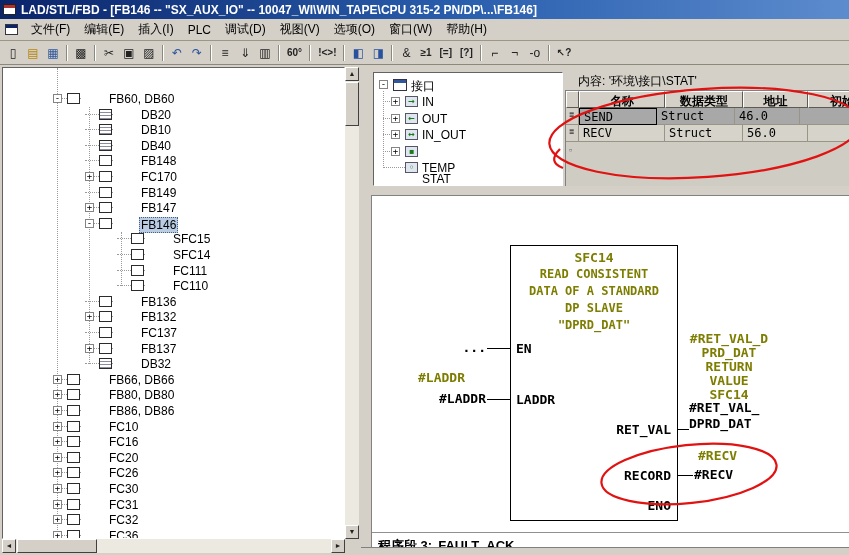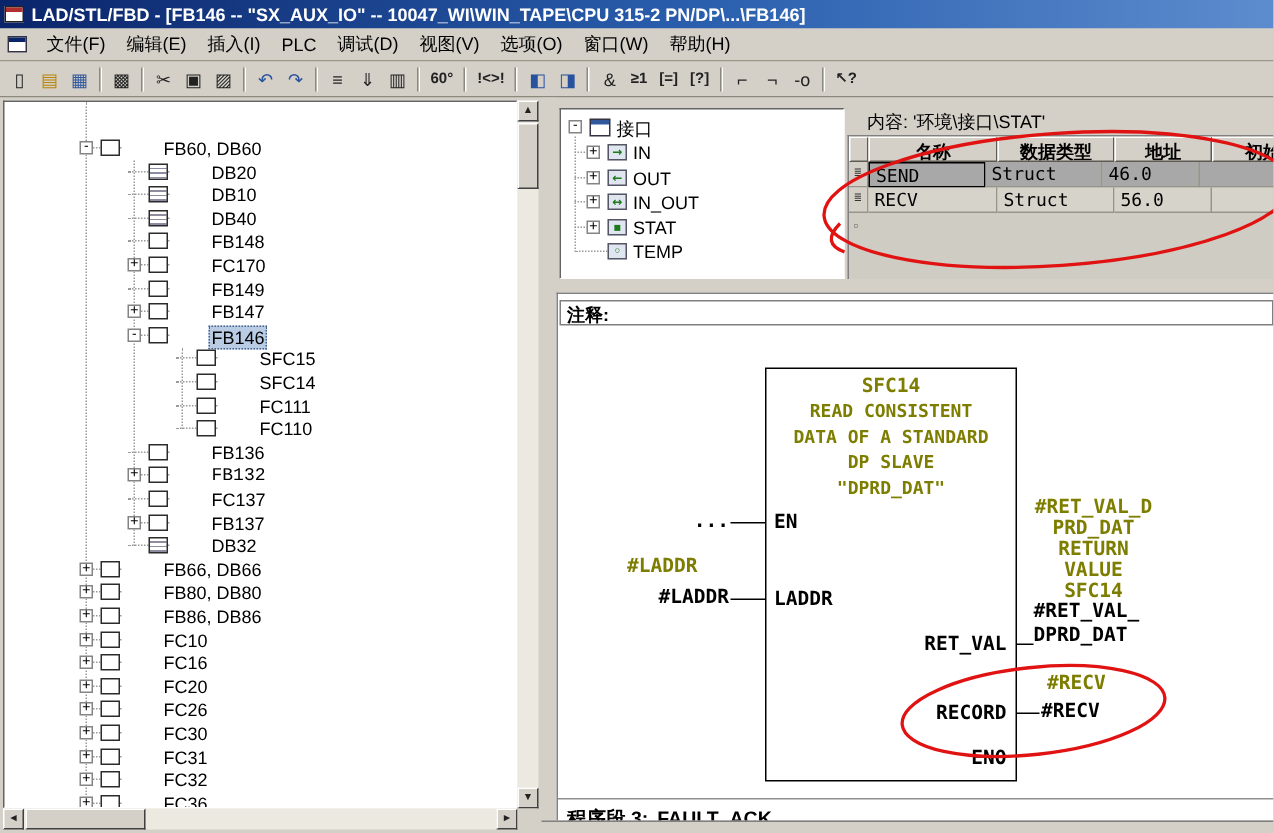--- a/index.html
+++ b/index.html
@@ -215,21 +215,21 @@
       </div>
       <div class="tree-row" style="top: 225.8px;">
         <i class="stub" style="left: 82px; width: 28px;"></i>
         <i class="blk-icon ic-fb" style="left: 96px;"></i>
         <span class="tree-label" style="left: 113px;">FB136</span>
       </div>
       <div class="tree-row" style="top: 241.4px;">
         <i class="stub" style="left: 82px; width: 28px;"></i>
         <i class="expander" style="left: 82px;">+</i>
         <i class="blk-icon ic-fb" style="left: 96px;"></i>
-        <span class="tree-label" style="left: 113px; font-family: Liberation Mono, monospace;">FB132</span>
+        <span class="tree-label" style="left: 113px;">FB132</span>
       </div>
       <div class="tree-row" style="top: 257px;">
         <i class="stub" style="left: 82px; width: 28px;"></i>
         <i class="blk-icon ic-fb" style="left: 96px;"></i>
         <span class="tree-label" style="left: 113px;">FC137</span>
       </div>
       <div class="tree-row" style="top: 272.6px;">
         <i class="stub" style="left: 82px; width: 28px;"></i>
         <i class="expander" style="left: 82px;">+</i>
         <i class="blk-icon ic-fb" style="left: 96px;"></i>
@@ -345,21 +345,21 @@
       <div class="itree-row" style="top: 54px;">
         <i class="stub" style="left: 9px; width: 13px;"></i>
         <i class="expander" style="left: 17px;">+</i>
         <i class="ic-io" style="left: 31px;">↔</i>
         <span class="itree-label" style="left: 48px;">IN_OUT</span>
       </div>
       <div class="itree-row" style="top: 70.5px;">
         <i class="stub" style="left: 9px; width: 13px;"></i>
         <i class="expander" style="left: 17px;">+</i>
         <i class="ic-io" style="left: 31px;">▪</i>
-        <span class="itree-label" style="left: 48px;">STAT</span>
+        <span class="itree-label" style="left: 48px; margin-top: 27px;">STAT</span>
       </div>
       <div class="itree-row" style="top: 87px;">
         <i class="stub" style="left: 9px; width: 22px;"></i>
         <i class="ic-io" style="left: 31px;">◦</i>
         <span class="itree-label" style="left: 48px;">TEMP</span>
       </div>
     </div>
   <div class="content-label">内容:  '环境\接口\STAT'</div>
   <div class="decl-table">
       <div class="dt-row dt-head">
@@ -381,23 +381,20 @@
         <div class="dt-cell" style="width: 86px;">RECV</div>
         <div class="dt-cell" style="width: 78px;">Struct</div>
         <div class="dt-cell" style="width: 65px;">56.0</div>
         <div class="dt-cell" style="width: 80px;"></div>
       </div>
       <div class="gutter-extra">▫</div>
     </div>
 </div>
 
 <div class="editor">
-  <div class="comment-box">
-    <span>注释:</span>
-  </div>
 
   <i class="wire" style="left:115px;top:152px;width:23px"></i>
   <i class="wire" style="left:115px;top:203px;width:23px"></i>
   <i class="wire" style="left:306px;top:233px;width:11px"></i>
   <i class="wire" style="left:306px;top:279px;width:15px"></i>
 
   <span class="operand right" style="left:74px;top:144px;width:40px">...</span>
   <span class="sym" style="left:46px;top:174px">#LADDR</span>
   <span class="operand right" style="left:51px;top:195px;width:63px">#LADDR</span>
   <div class="sym center" style="left:311px;top:135px;width:92px">

